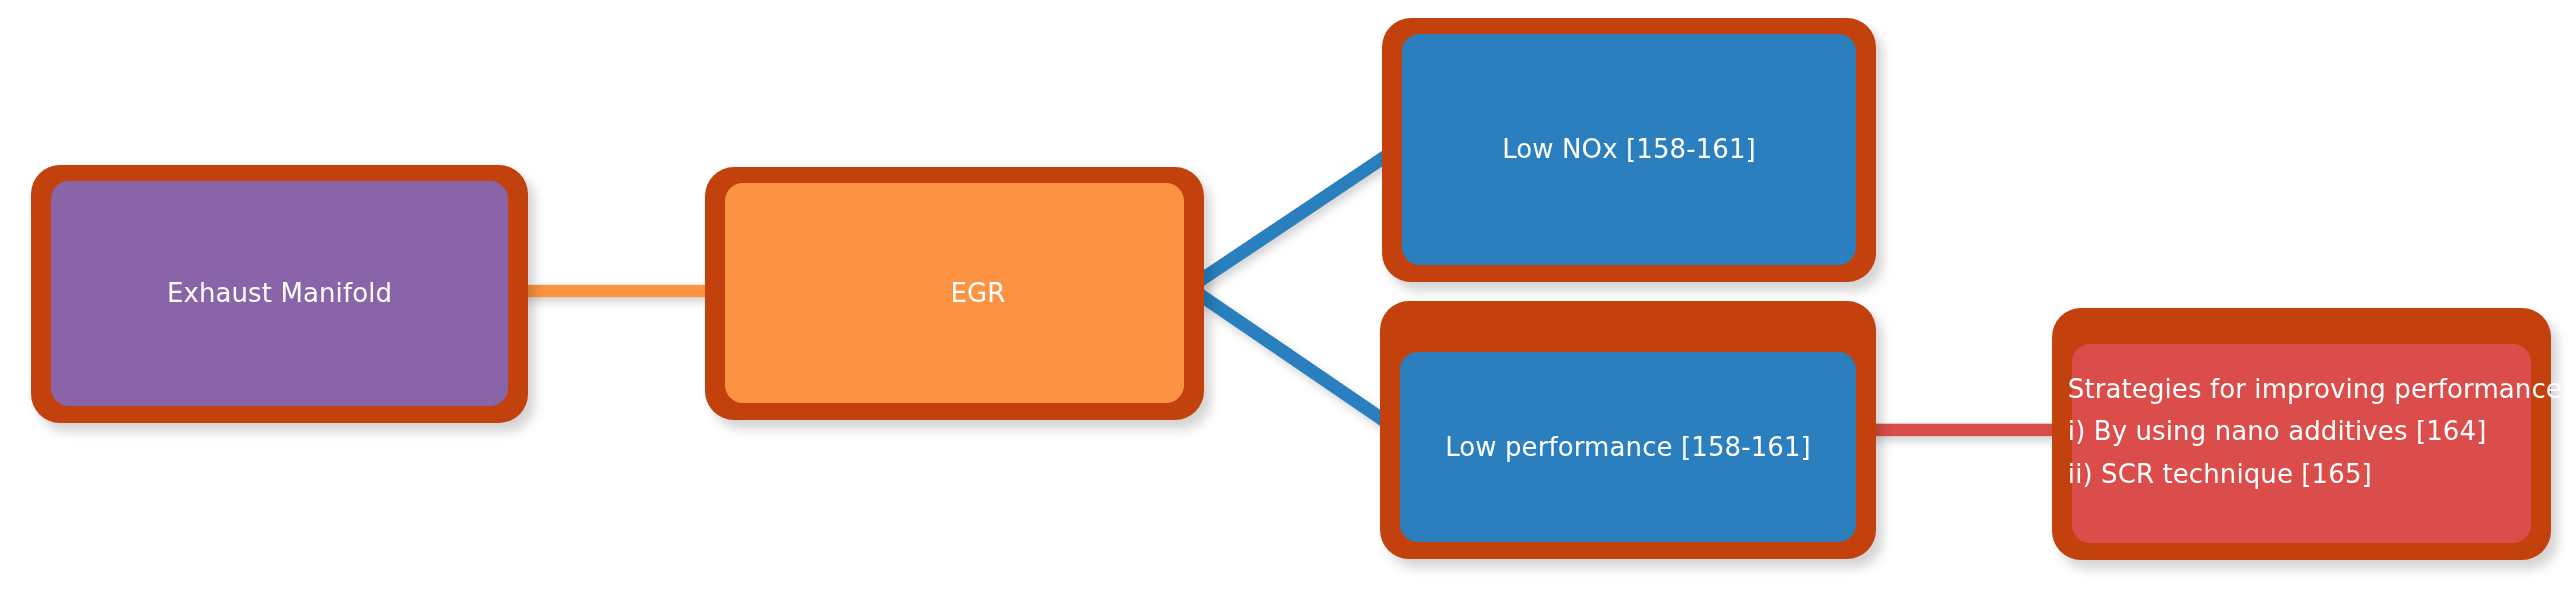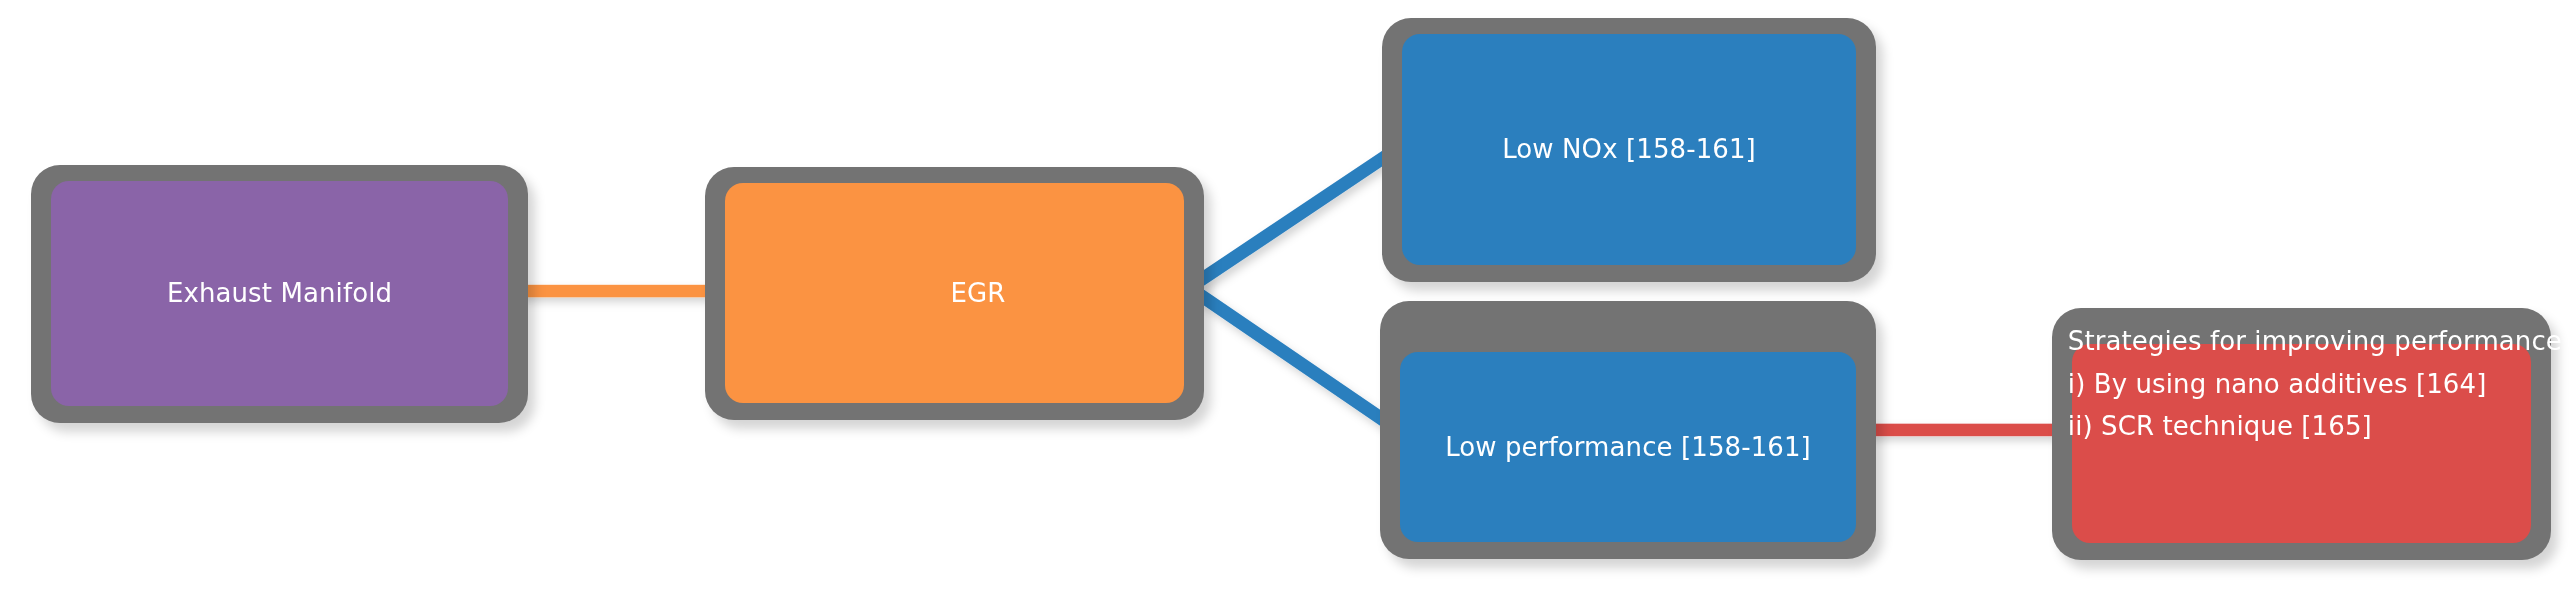--- a/index.html
+++ b/index.html
@@ -26,21 +26,21 @@
     top: 0;
     width: 2576px;
     height: 596px;
     z-index: 1;
   }
 
   
   .node {
     position: absolute;
     z-index: 2;
-    background: #737373;
+    background: #c2410c;
     border-radius: 29px;
     box-shadow: 7px 8.3px 11px rgba(0,0,0,0.17);
     box-sizing: border-box;
   }
   .node-fill {
     position: absolute;
     left: 20px;
     top: 16px;
     right: 20px;
     bottom: 17.4px;
@@ -72,21 +72,21 @@
   #node-low-nox { left: 1382px; top: 18px;  width: 494px; height: 264px; }
   #node-low-nox .node-fill { background: #2b7fbe; }
 
   #node-low-performance { left: 1380px; top: 301px; width: 496px; height: 258px; }
   #node-low-performance .node-fill { background: #2b7fbe; margin-top: 35px; }
 
   
   #node-strategies { left: 2052px; top: 308px; width: 499px; height: 252px; }
   #node-strategies .node-fill {
     background: #db4d4a;
-    align-items: flex-start;
+    align-items: center;
     justify-content: flex-start;
     overflow: visible;
     margin-top: 20px;
   }
   #node-strategies .node-label {
     text-align: left;
     white-space: pre;
     line-height: 1.62;
     margin-left: -4.2px;
     margin-top: -23.6px;

